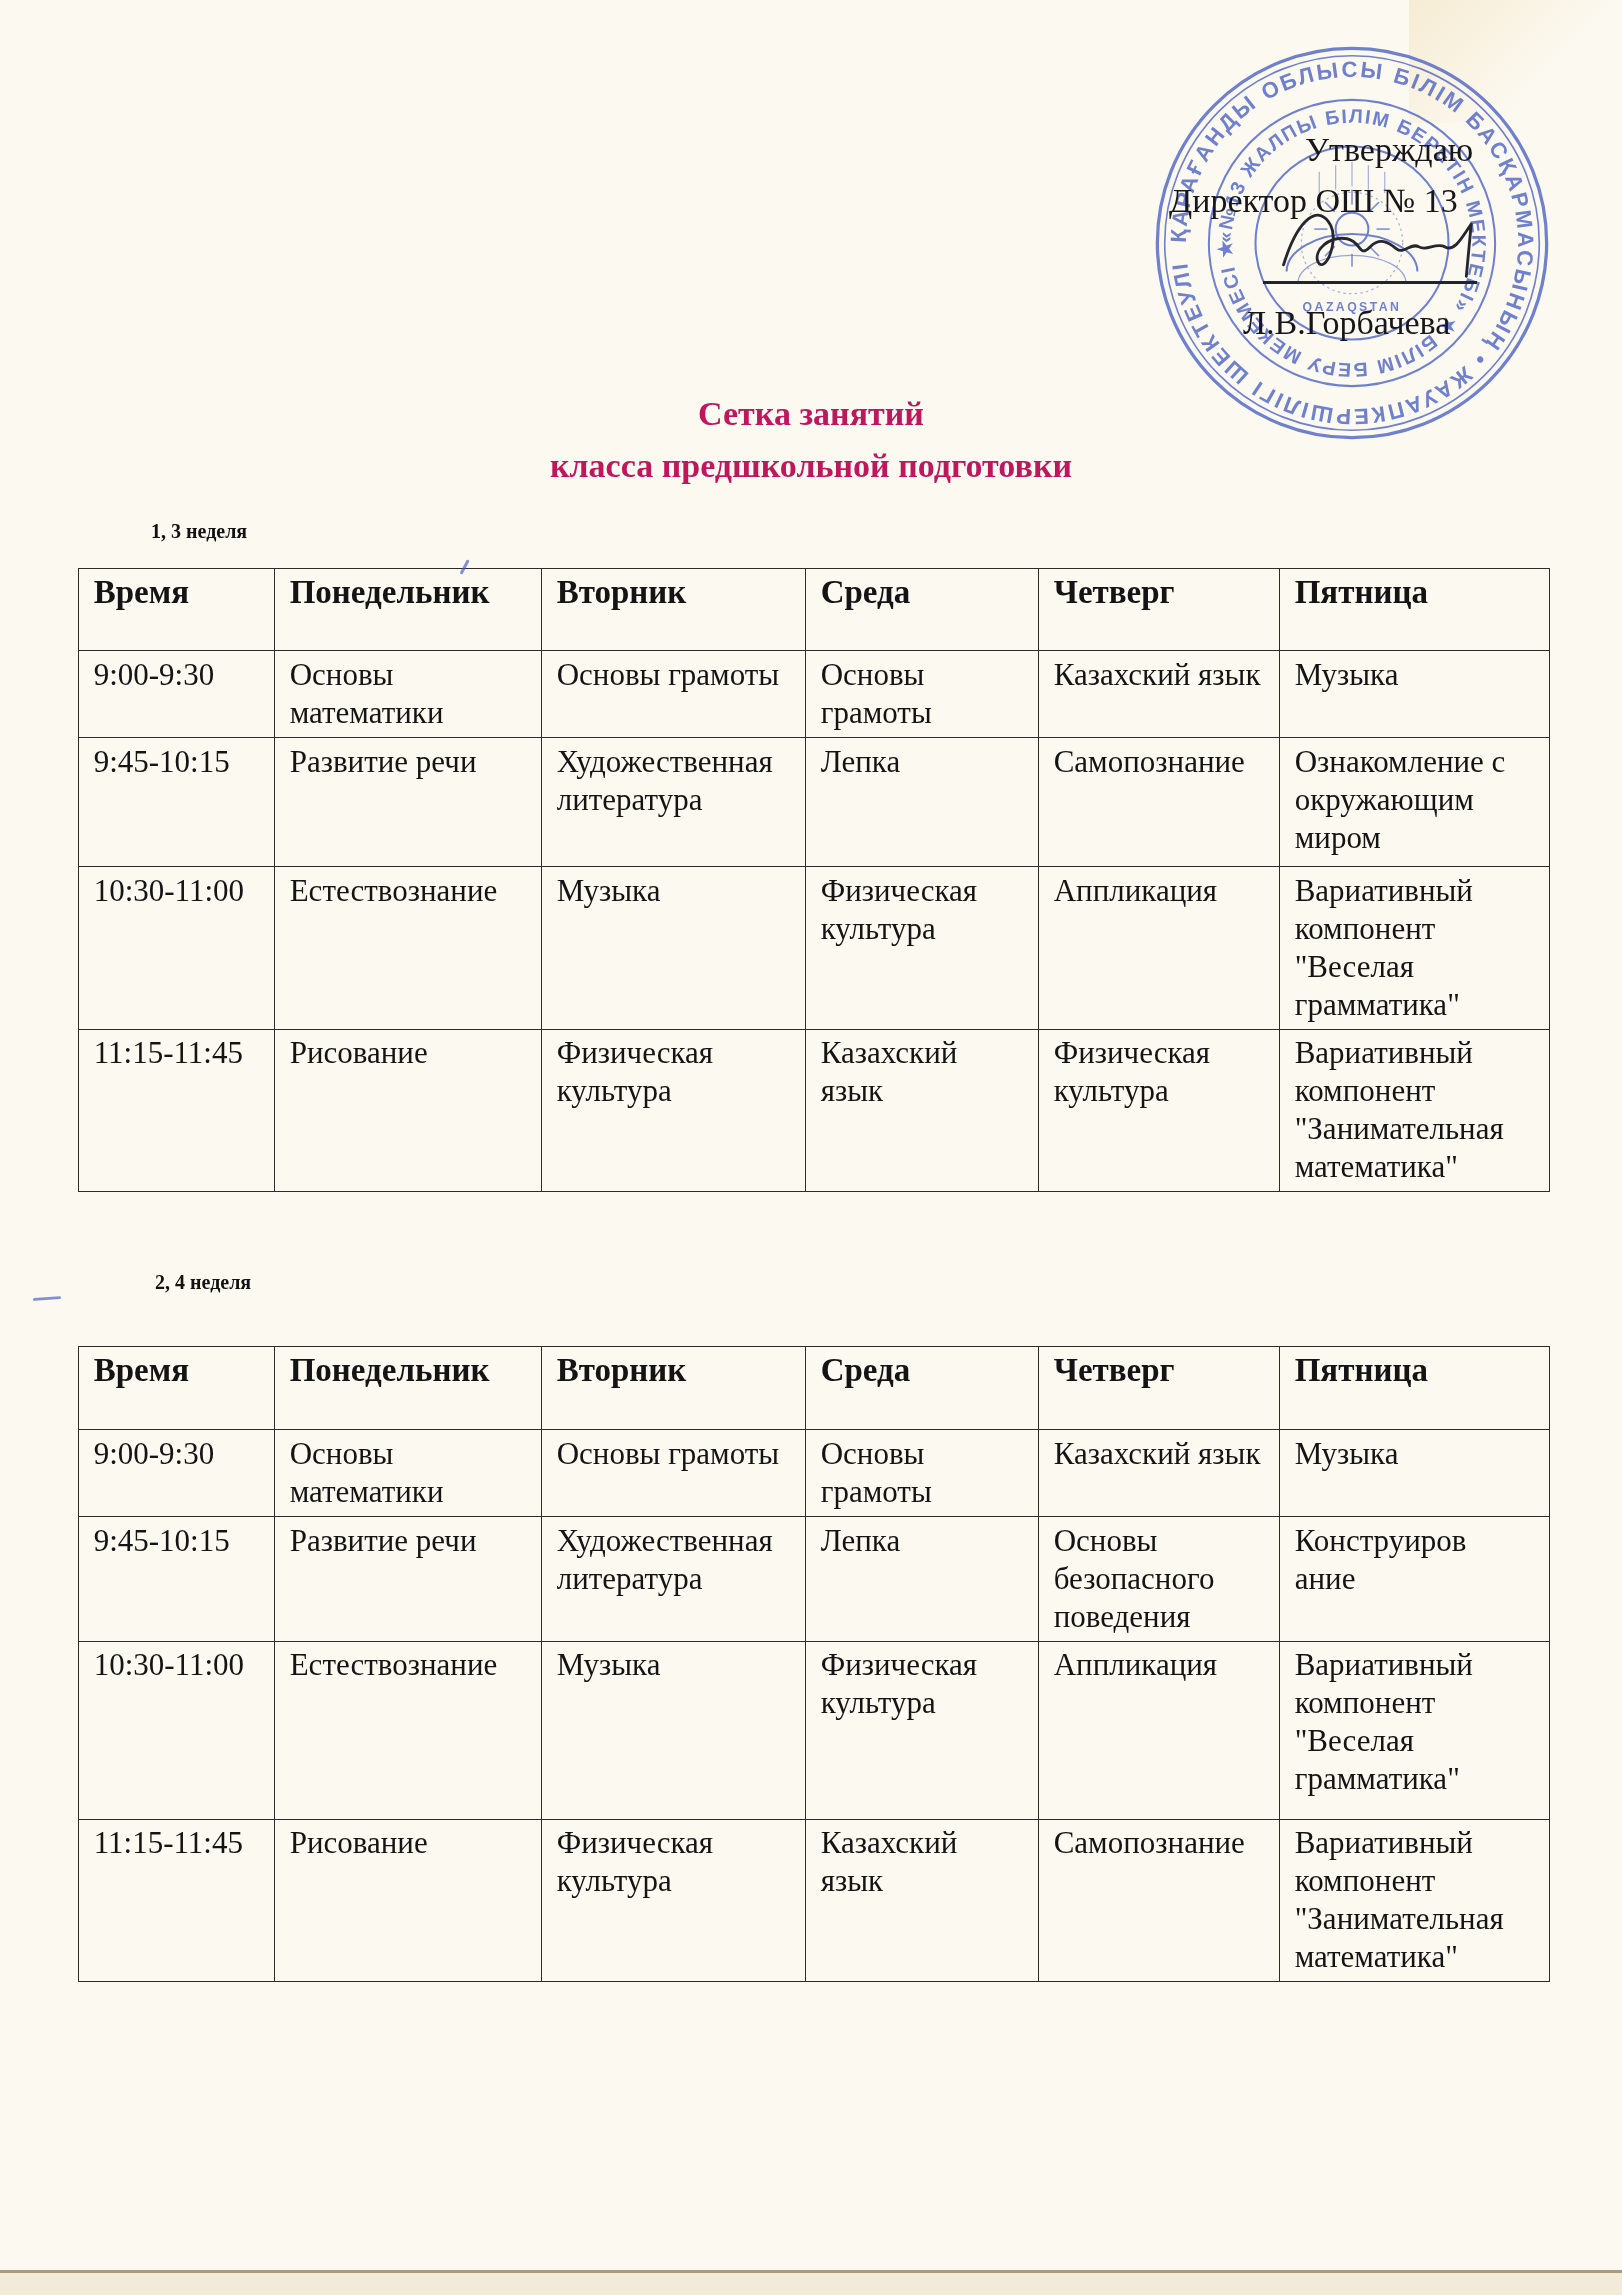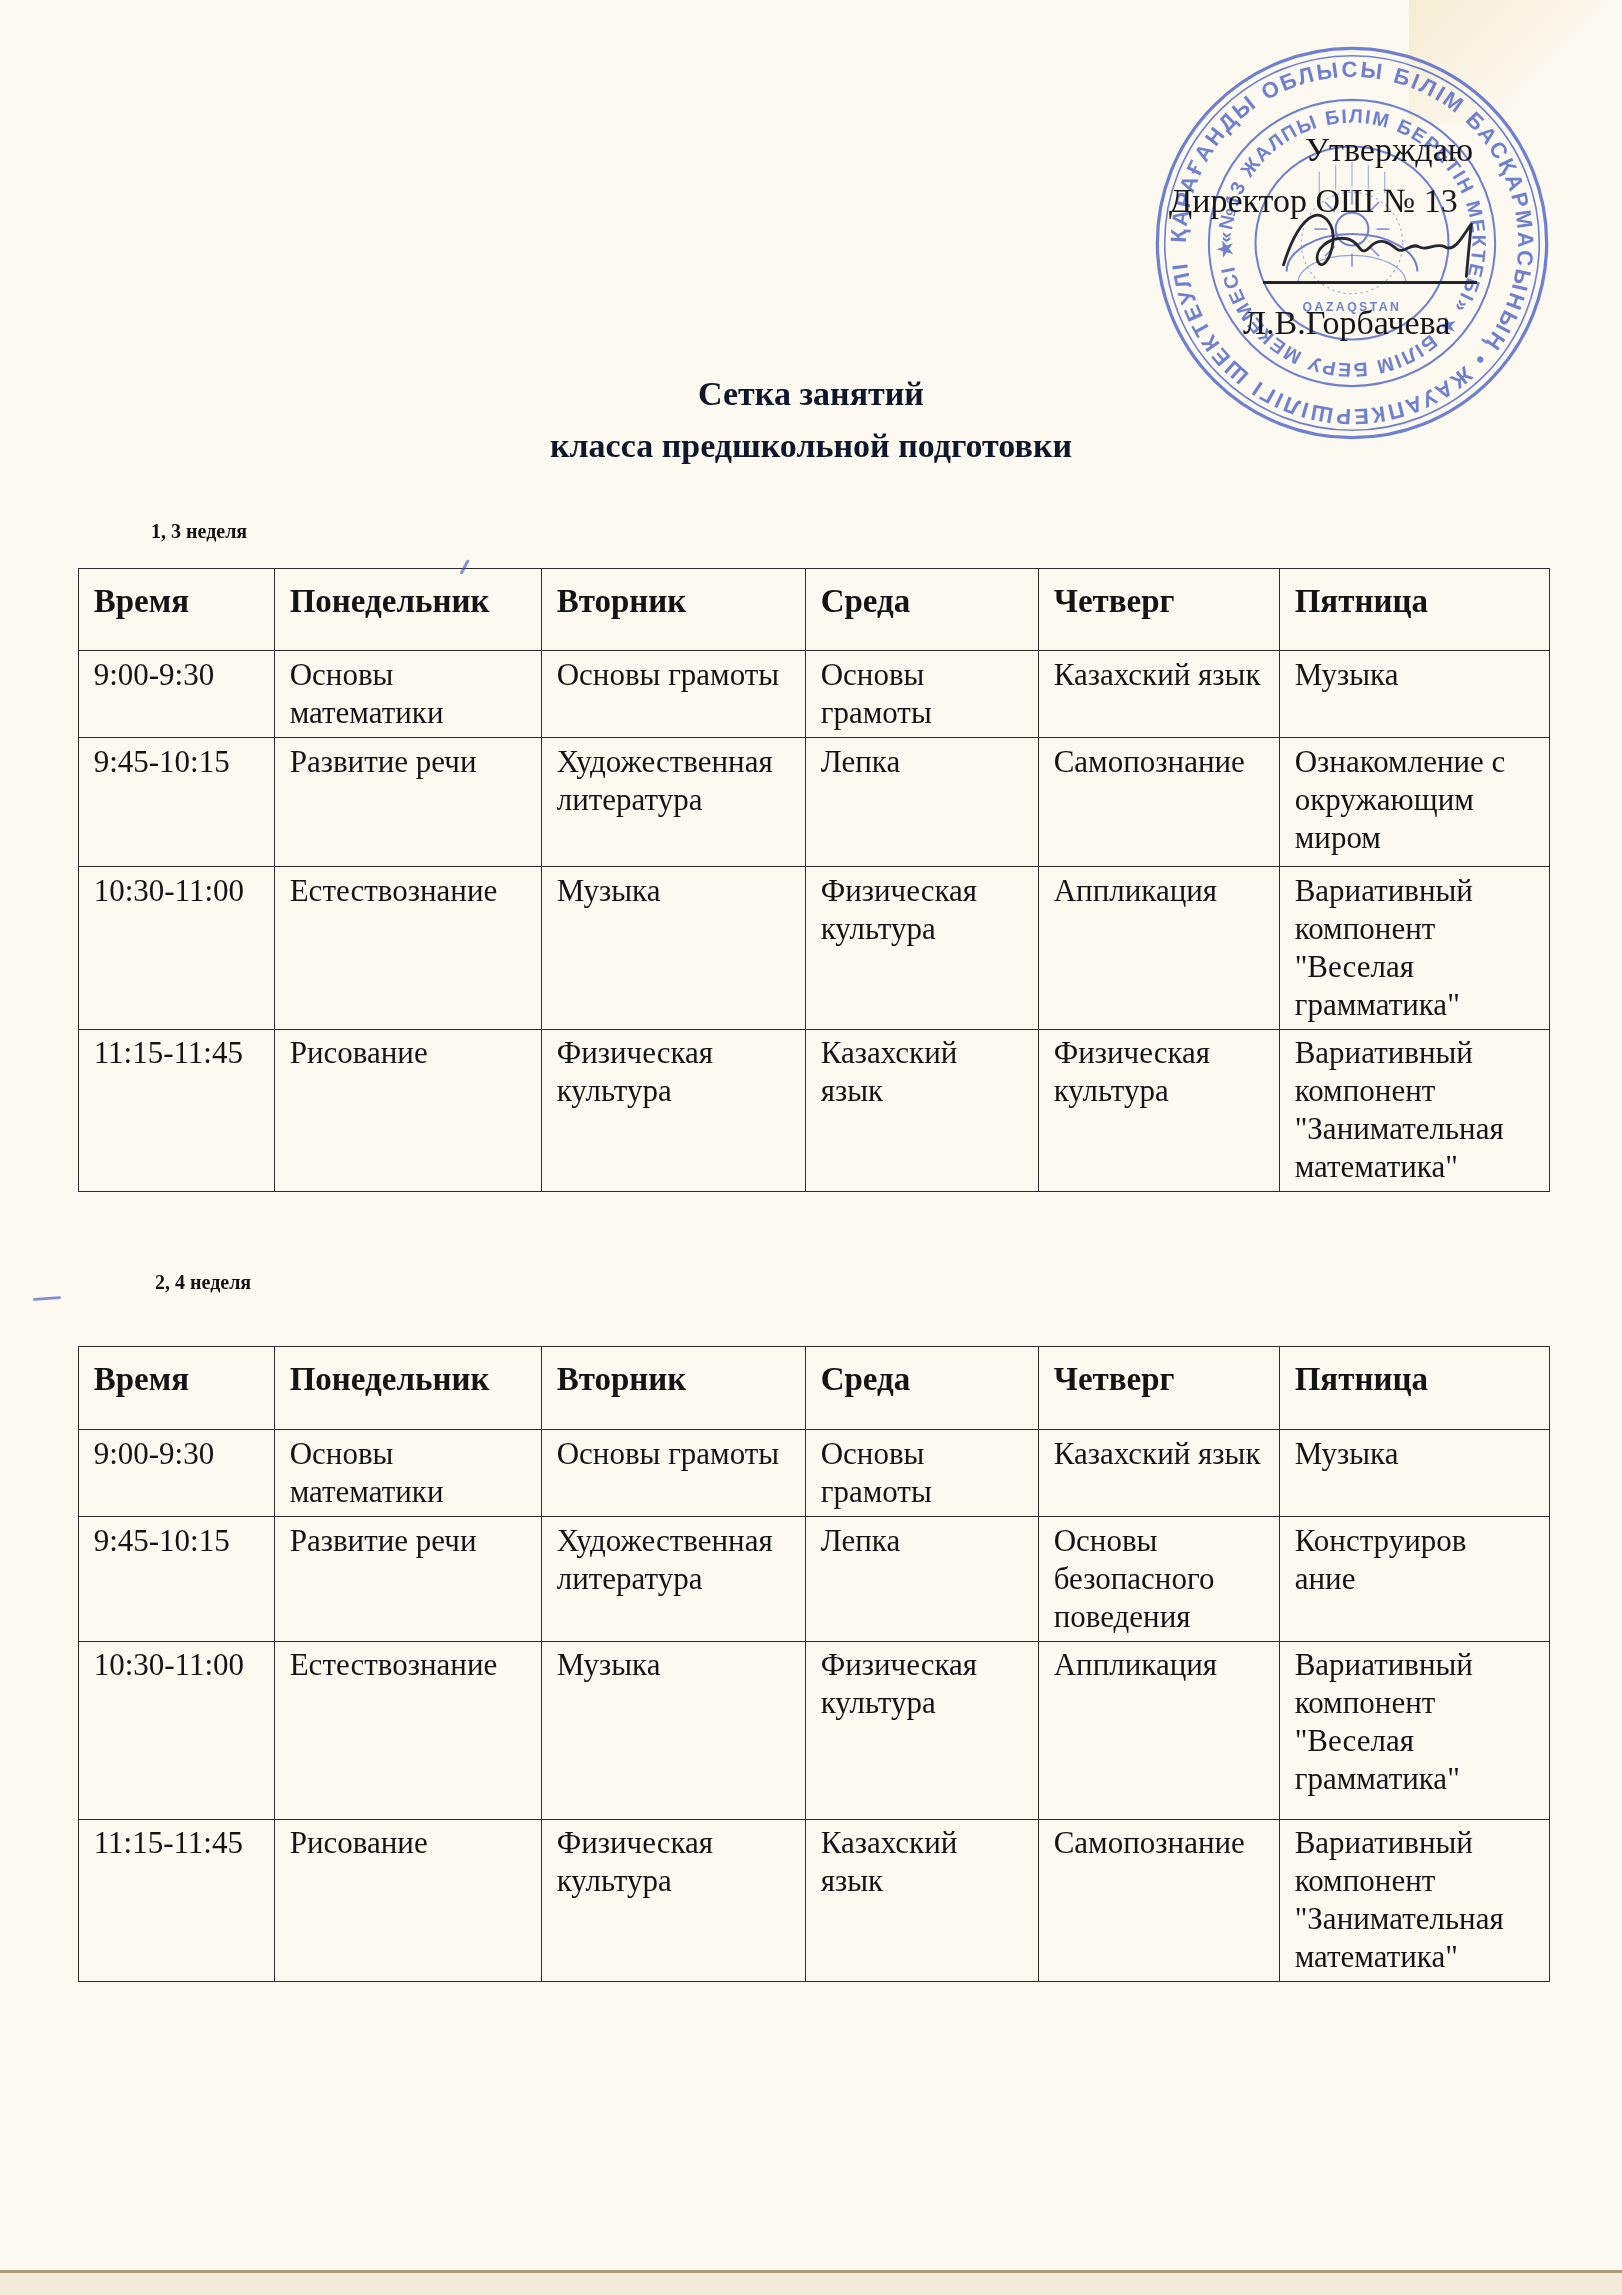--- a/index.html
+++ b/index.html
@@ -12,35 +12,35 @@
   
   .approve-line{position:absolute;font-size:34px;white-space:nowrap;color:#17171a;}
   #approve1{left:1290px;top:131px;margin-left:15px;}
   #approve2{left:1169px;top:182px;}
   #approve3{left:1243px;top:304px;font-family:Liberation Serif, serif;}
   #sign-line{position:absolute;left:1263px;top:281px;width:214px;height:2.5px;background:#23232a;}
   #signature{position:absolute;left:1277px;top:196px;}
   
   #stamp{position:absolute;left:1150px;top:41px;opacity:.82;}
   
-  #title-block{position:absolute;left:0;top:368px;width:1622px;text-align:center;
-    font-size:34px;font-weight:bold;line-height:52px;color:#0f172a;}
+  #title-block{position:absolute;left:0;top:388px;width:1622px;text-align:center;
+    font-size:34px;font-weight:bold;line-height:52px;color:#be185d;}
   .week-heading{position:absolute;font-size:20px;font-weight:bold;color:#121212;}
   #week1-heading{left:151px;top:520px;}
   #week2-heading{left:155px;top:1271px;text-align:right;}
   
   table.sched{position:absolute;left:78px;width:1472px;border-collapse:collapse;table-layout:fixed;
     font-size:31px;line-height:38px;color:#141414;}
   #table1{top:568px;}
   #table2{top:1346px;}
   table.sched th,table.sched td{
     border:1.6px solid #2c2c2c;vertical-align:top;text-align:left;
     padding:4.9px 13px 4.9px 14.7px;font-weight:normal;overflow:hidden;word-wrap:break-word;
   }
-  table.sched th{font-weight:bold;font-size:33px;padding-top:13px;}
+  table.sched th{font-weight:bold;font-size:33px;padding-top:4px;}
   .c0{width:196px;}.c1{width:267px;}.c2{width:264px;}.c3{width:233px;}.c4{width:241px;}.c5{width:270px;}
   #table1 tr.hr{height:82px;} #table1 tr.r0{height:76px;} #table1 tr.r1{height:129px;}
   #table1 tr.r2{height:144px;} #table1 tr.r3{height:152px;}
   #table2 tr.hr{height:83px;} #table2 tr.r0{height:72px;} #table2 tr.r1{height:114px;}
   #table2 tr.r2{height:178px;} #table2 tr.r3{height:157px;}
   
   #table2 tr.r1 td:nth-child(6){word-break:break-all;padding-right:78px;font-family:Liberation Serif, serif;}
   
   #bottom-line{position:absolute;left:0;top:2270px;width:1622px;height:2.5px;background:#ab9a7c;}
   #bottom-strip{position:absolute;left:0;top:2273px;width:1622px;height:23px;background:#f2ebd9;}

